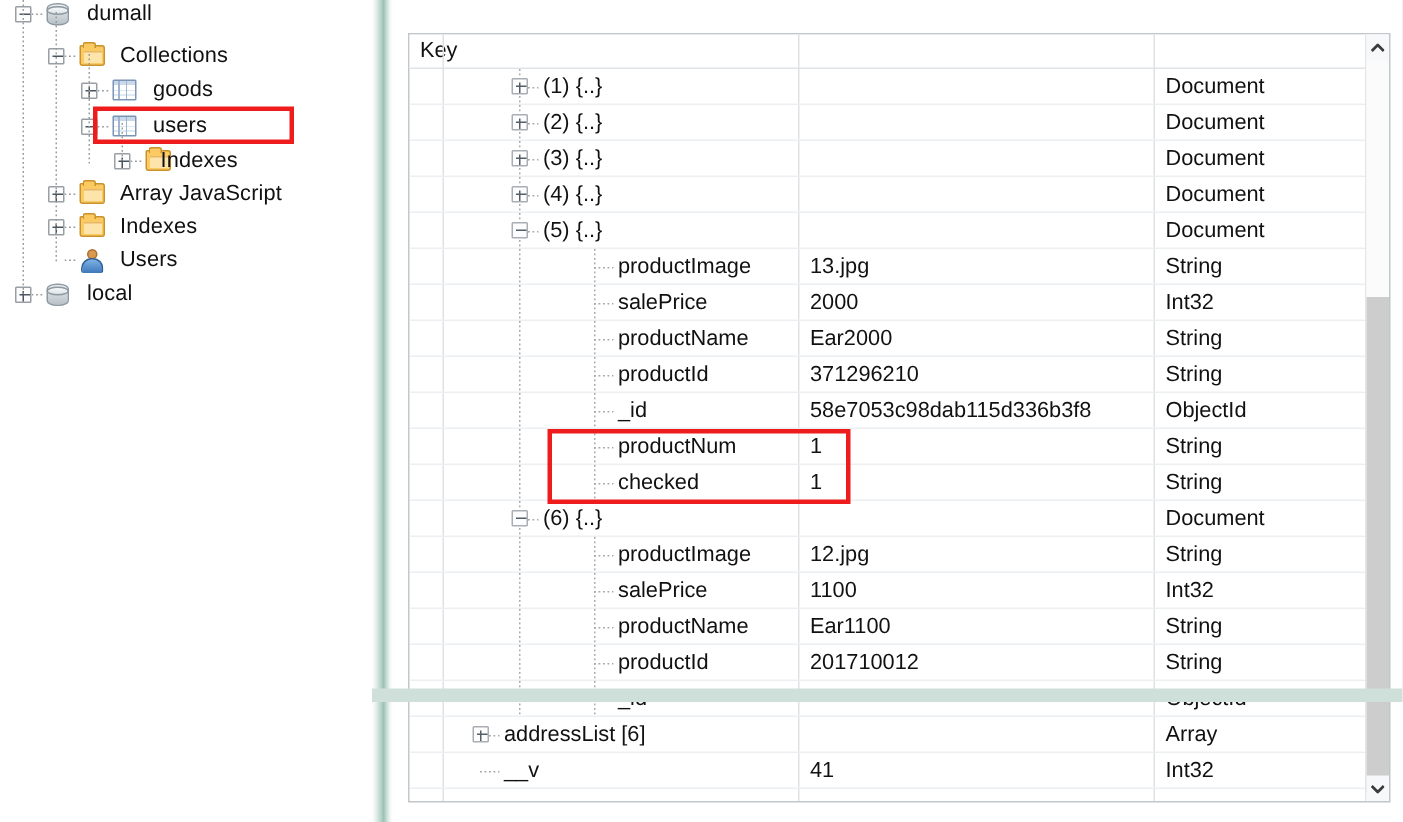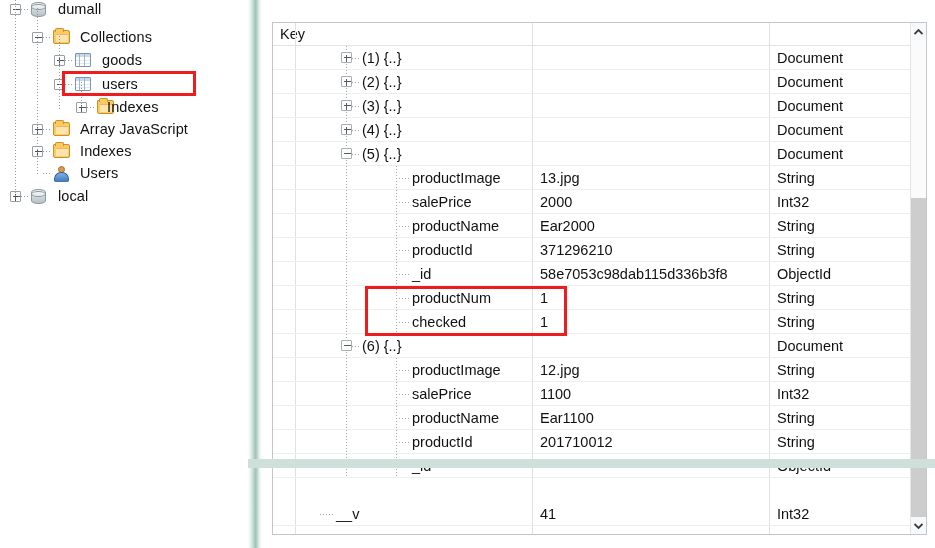--- a/index.html
+++ b/index.html
@@ -418,20 +418,27 @@
             <div class="cell val">201710012</div>
             <div class="cell type">String</div>
           </div>
           <div class="row" style="top: 408px;">
             <div class="gv" style="left: 73px;"></div>
             <div class="gv" style="left: 123px;"></div>
             <div class="gh" style="left: 123px; width: 13px;"></div>
             <div class="cell key" style="left: 139px;">_id</div>
             <div class="cell type">ObjectId</div>
           </div>
+          <div class="row" style="top: 432px;">
+            <div class="gh" style="left: 47px; width: 13px;"></div>
+            <div class="gexp plus" style="left: 42px;"></div>
+            <div class="cell key" style="left: 63px;">addressList [6]</div>
+            <div class="cell val"></div>
+            <div class="cell type">Array</div>
+          </div>
           <div class="row" style="top: 456px;">
             <div class="gh" style="left: 47px; width: 13px;"></div>
             <div class="cell key" style="left: 63px;">__v</div>
             <div class="cell val">41</div>
             <div class="cell type">Int32</div>
           </div>
         </div>
 
       <div class="redbox" style="left:92px; top:263px; width:202px; height:50px;"></div>
 

